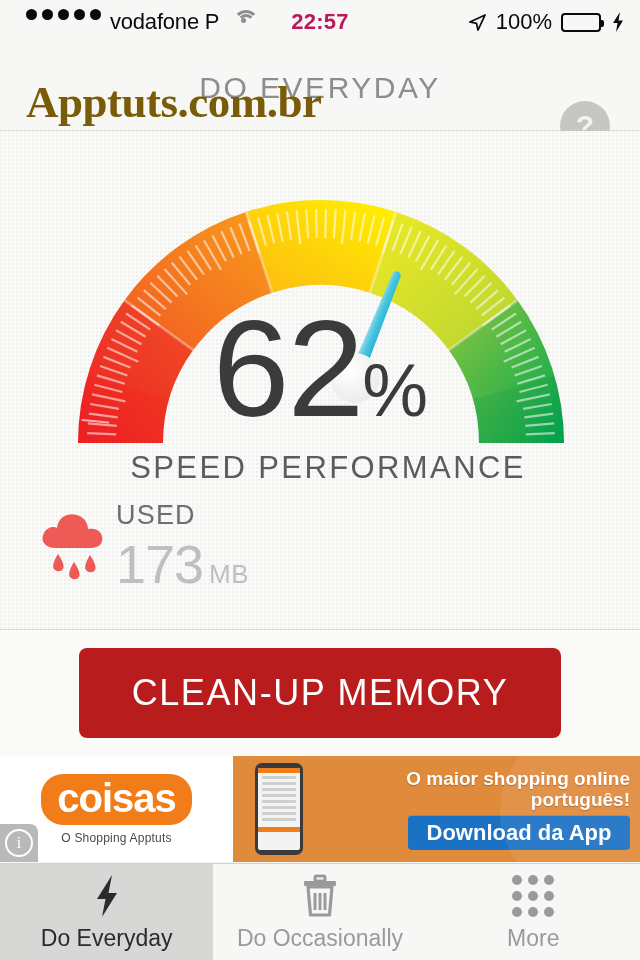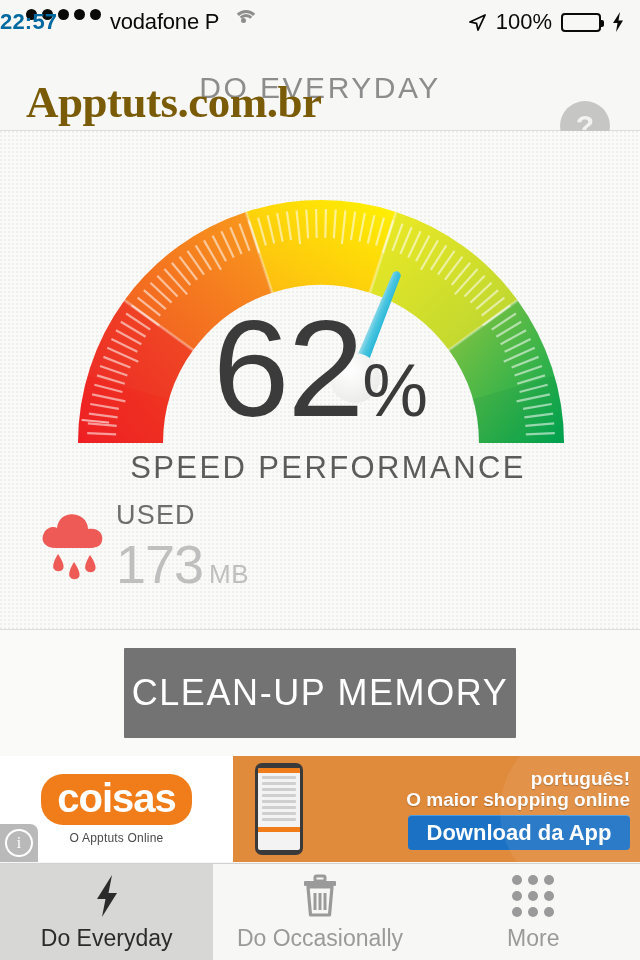--- a/index.html
+++ b/index.html
@@ -19,21 +19,21 @@
   .sb-left{display:flex;align-items:flex-start;margin-left:26px;}
   .dots{display:flex;align-items:center;gap:5px;margin-right:9px;}
   .dot{width:11px;height:11px;border-radius:50%;background:#0a0a0a;}
   .carrier{font-size:22px;color:#0a0a0a;letter-spacing:-0.2px;}
   .wifi{margin-left:12px;width:24px;height:18px;position:relative;}
   .wifi i{position:absolute;display:block;border:3px solid #8d8d8d;border-bottom-color:transparent;
           border-left-color:transparent;border-right-color:transparent;border-radius:50%;}
   .wifi i:nth-child(1){width:20px;height:20px;left:2px;top:1px;transform:rotate(0deg);}
   .wifi i:nth-child(2){width:12px;height:12px;left:6px;top:5px;}
   .wifi i:nth-child(3){width:5px;height:5px;left:9.5px;top:9px;border-radius:50%;background:#8d8d8d;border:none;}
-  .sb-time{position:absolute;left:0;right:0;text-align:left;font-size:22px;font-weight:bold;color:#0369a1;letter-spacing:0.2px;}
+  .sb-time{position:absolute;left:0;right:0;text-align:center;font-size:22px;font-weight:bold;color:#be185d;letter-spacing:0.2px;}
   .sb-right{position:absolute;right:16px;display:flex;align-items:center;gap:9px;}
   .loc-arrow{width:19px;height:19px;}
   .pct{font-size:22px;color:#0a0a0a;}
   .battery{width:40px;height:19px;border:2px solid #0a0a0a;border-radius:4px;position:relative;padding:2px;box-sizing:border-box;}
   .battery .fill{height:100%;background:#4ddb6a;border-radius:1px;}
   .battery:after{content:"";position:absolute;right:-5px;top:5px;width:3px;height:7px;background:#0a0a0a;border-radius:0 2px 2px 0;}
   .bolt-sb{width:12px;height:20px;margin-left:2px;}
 
   
   .navbar{position:absolute;left:0;top:44px;width:640px;height:86px;background:#f7f7f5;border-bottom:1px solid #dcdcda;}
@@ -66,21 +66,21 @@
   .stat .ico{width:74px;height:80px;flex:0 0 74px;margin-top:10px;}
   .stat .txt{margin-left:6px;}
   .stat .lbl{font-size:27px;color:#6e6e6e;letter-spacing:1.2px;font-weight:400;margin-top:4px;}
   .stat .valrow{margin-top:2px;white-space:nowrap;}
   .stat .val{font-size:54px;font-weight:300;color:#bfbfbf;letter-spacing:-1px;}
   .stat .unit{font-size:26px;color:#bfbfbf;letter-spacing:0.5px;margin-left:6px;}
 
   
   .cleanwrap{position:absolute;left:0;top:630px;width:640px;height:126px;background:#fafaf8;
              display:flex;align-items:center;justify-content:center;}
-  .clean-btn{width:392px;height:90px;background:#737373;border-radius:1px;display:flex;align-items:center;
+  .clean-btn{width:482px;height:90px;background:#b91c1c;border-radius:8px;display:flex;align-items:center;
              justify-content:center;color:#ffffff;font-size:36px;font-weight:300;letter-spacing:1.6px;}
 
   
   .ad{position:absolute;left:0;top:756px;width:640px;height:106px;background:#ffffff;display:flex;overflow:hidden;}
   .ad-left{width:233px;height:100%;background:#ffffff;display:flex;flex-direction:column;align-items:center;justify-content:center;}
   .coisas{background:#f07d1a;border-radius:22px;padding:4px 16px 7px;}
   .coisas span{font-family:"Liberation Sans",sans-serif;font-weight:bold;font-size:40px;color:#ffffff;letter-spacing:-1px;line-height:1;}
   .coisas-sub{font-size:12px;color:#4a4a4a;margin-top:6px;letter-spacing:0.2px;}
   .ad-right{flex:1;background:#e08a3c;position:relative;display:flex;align-items:center;}
   .ad-right:before{content:"";position:absolute;right:-30px;top:-30px;width:170px;height:170px;border-radius:50%;background:rgba(255,255,255,0.07);}
@@ -473,40 +473,40 @@
 
   <div class="cleanwrap">
     <div class="clean-btn">CLEAN-UP MEMORY</div>
   </div>
 
   <div class="ad">
     <div class="ad-left">
       <div class="coisas">
         <span>coisas</span>
       </div>
-      <div class="coisas-sub">O Apptuts Online</div>
+      <div class="coisas-sub">O Shopping Apptuts</div>
     </div>
     <div class="ad-right">
       <div class="ad-phone">
         <div class="scr">
           <div class="bar"></div>
           <div class="ln"></div>
             <div class="ln"></div>
             <div class="ln"></div>
           <div class="ln"></div>
             <div class="ln"></div>
             <div class="ln"></div>
           <div class="ln"></div>
             <div class="ln"></div>
           <div class="bar" style="margin-top:6px;"></div>
         </div>
       </div>
       <div class="ad-copy">
+        <div class="ad-head">O maior shopping online</div>
         <div class="ad-head">português!</div>
-        <div class="ad-head">O maior shopping online</div>
         <div class="ad-dl">Download da App</div>
       </div>
     </div>
     <div class="ad-info">
         <span>i</span>
       </div>
   </div>
 
   <div class="tabbar">
 

